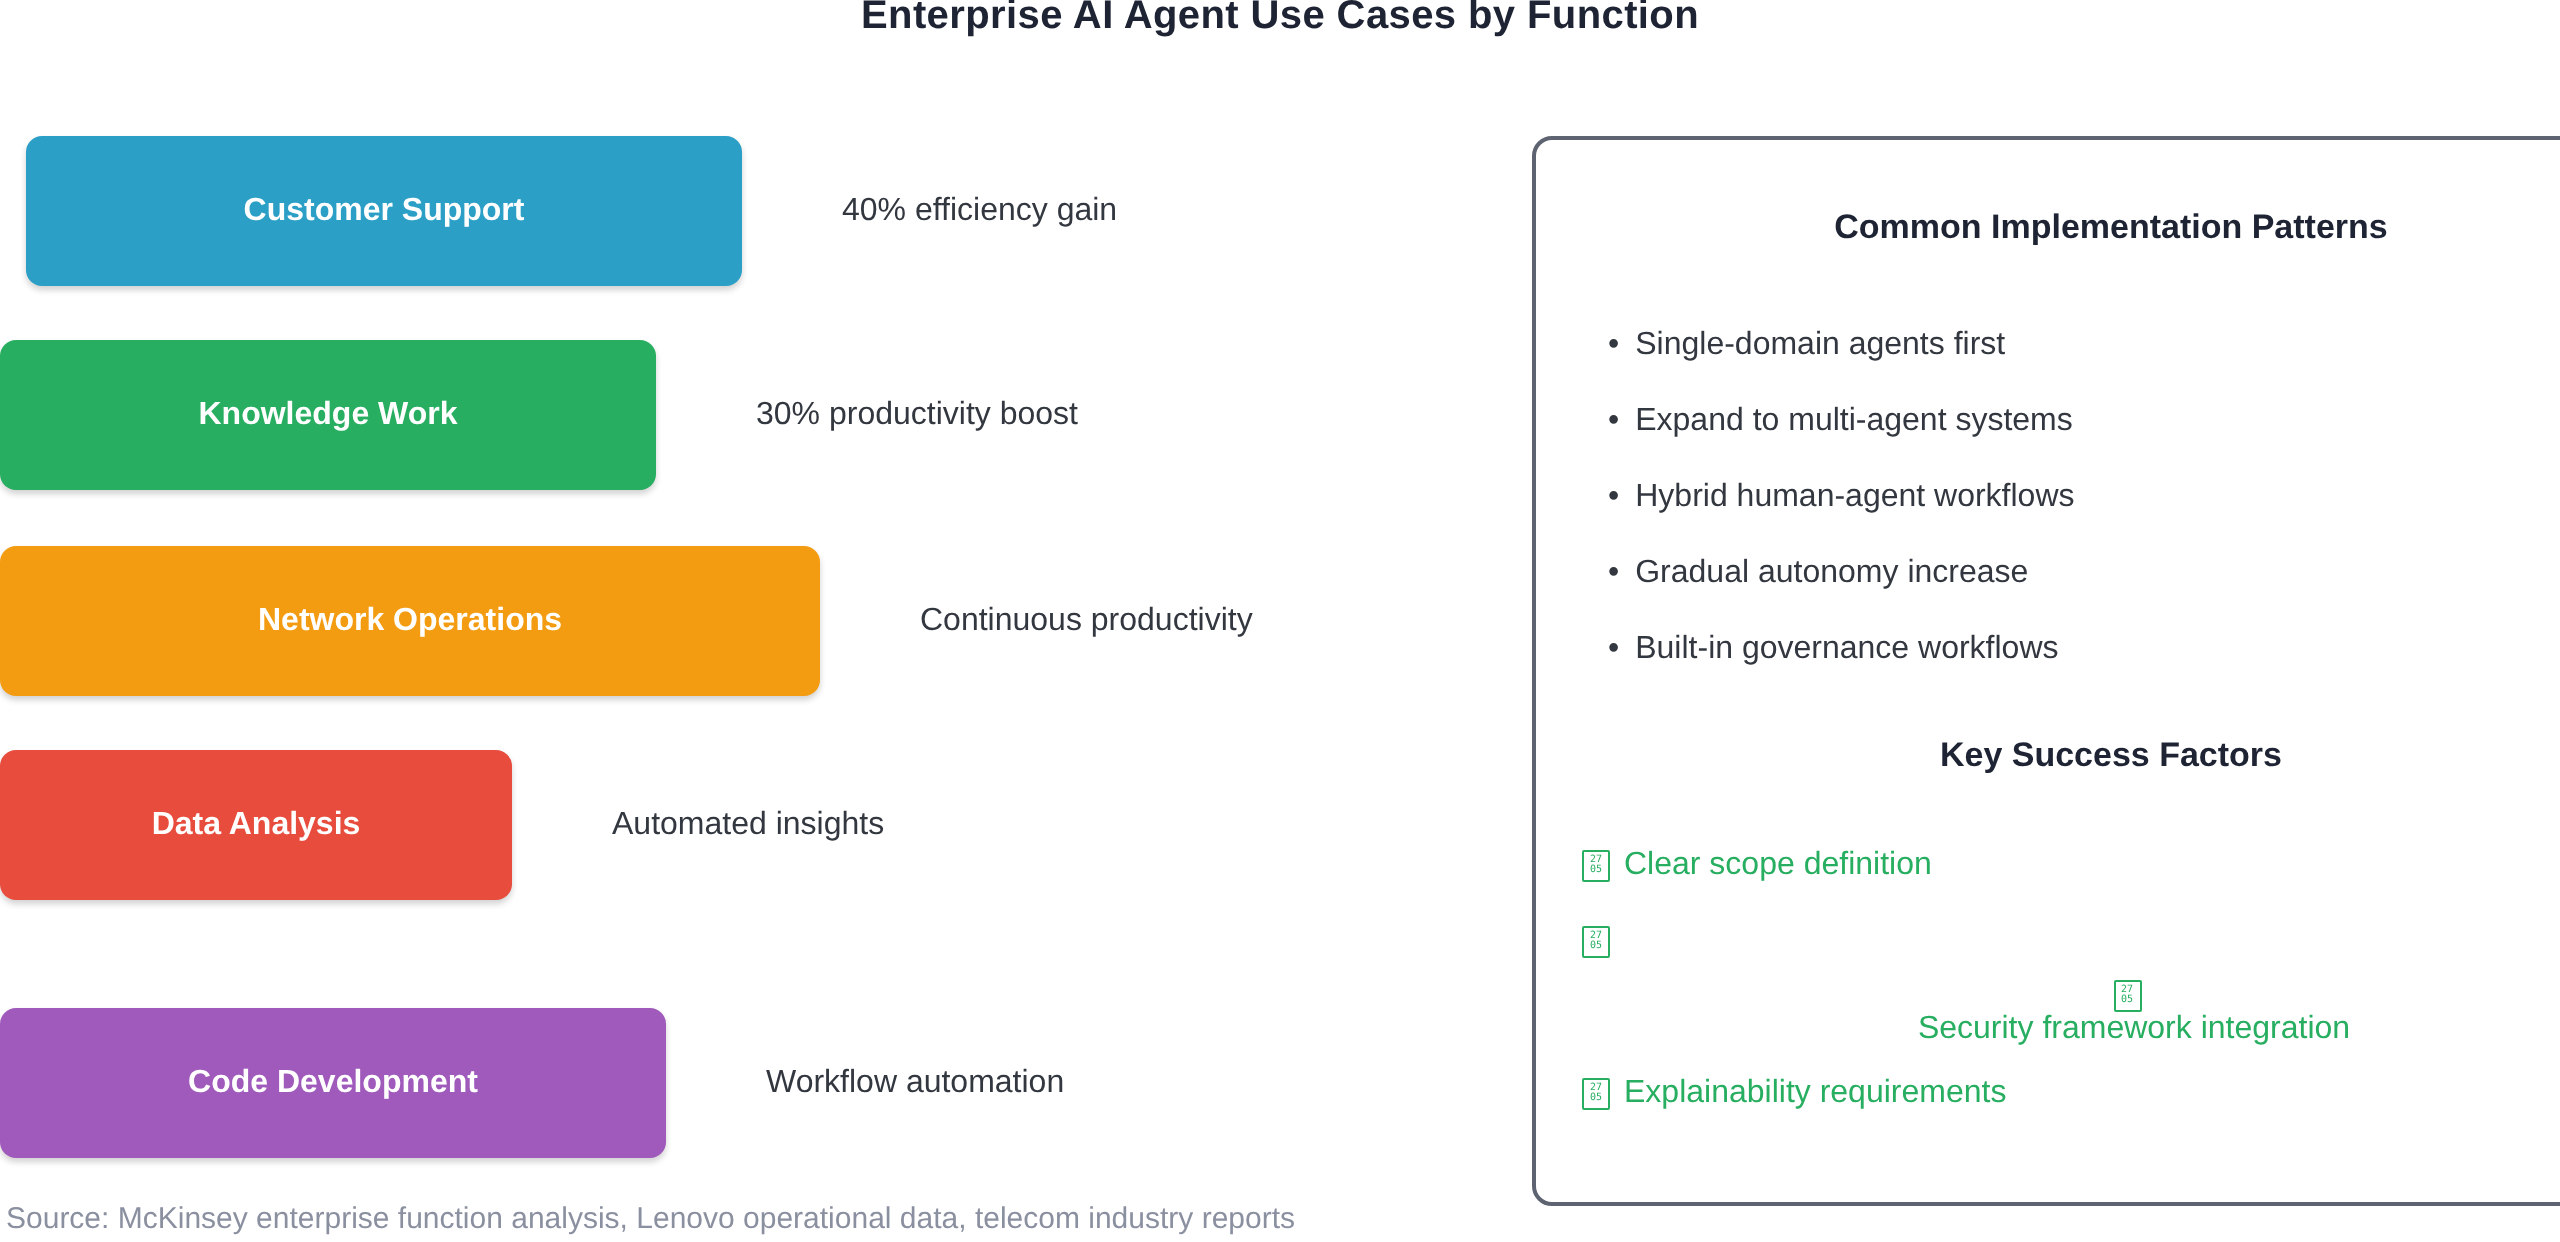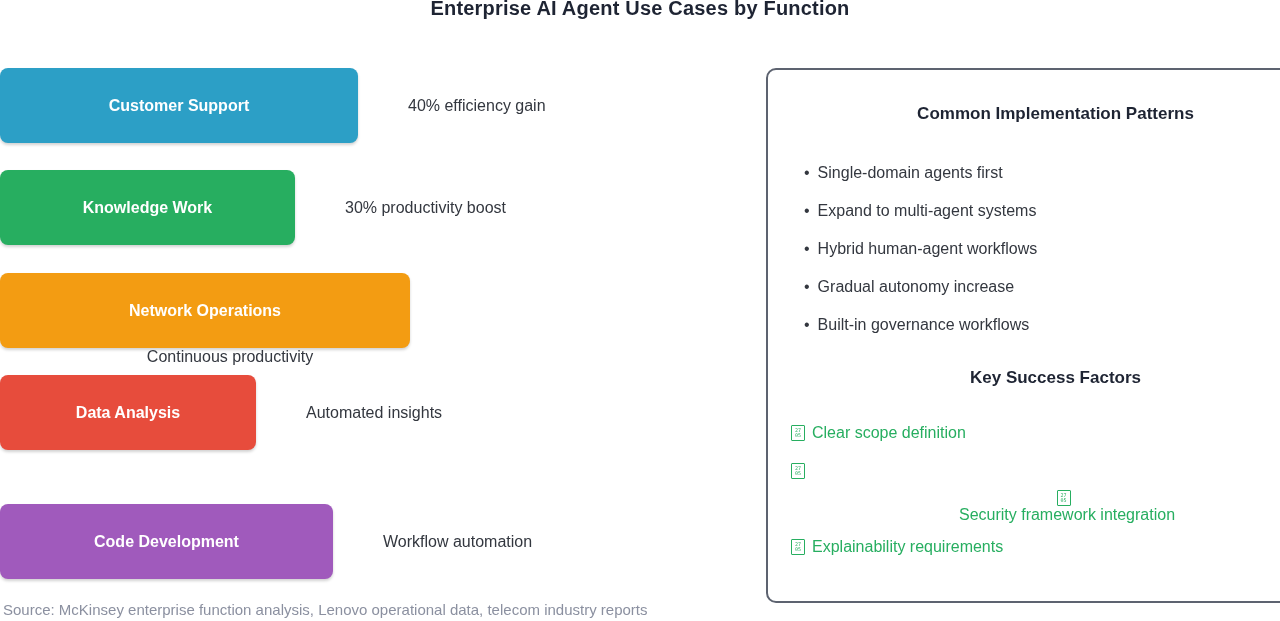--- a/index.html
+++ b/index.html
@@ -90,35 +90,35 @@
     font-size:15px;color:#8b90a0;
   }
 </style>
 </head>
 <body>
 
 <div class="canvas">
 
   <div class="chart-title">Enterprise AI Agent Use Cases by Function</div>
 
-  <div class="bar-row" style="top: 68px;">
+  <div class="bar-row" style="top: 68px; margin-left: 13px;">
     <div class="bar" style="width: 358px; background: rgb(44, 159, 198);">
       <span>Customer Support</span>
     </div>
     <div class="bar-annotation">40% efficiency gain</div>
   </div>
 
   <div class="bar-row" style="top: 170px;">
-    <div class="bar" style="width: 295px; background: rgb(39, 174, 96);">
+    <div class="bar" style="width: 328px; background: rgb(39, 174, 96);">
       <span>Knowledge Work</span>
     </div>
     <div class="bar-annotation">30% productivity boost</div>
   </div>
 
-  <div class="bar-row" style="top: 273px; flex-direction: column;">
+  <div class="bar-row" style="top: 273px;">
     <div class="bar" style="width: 410px; background: rgb(243, 156, 18);">
       <span>Network Operations</span>
     </div>
     <div class="bar-annotation">Continuous productivity</div>
   </div>
 
   <div class="bar-row" style="top: 375px;">
     <div class="bar" style="width: 256px; background: rgb(231, 76, 60);">
       <span>Data Analysis</span>
     </div>

